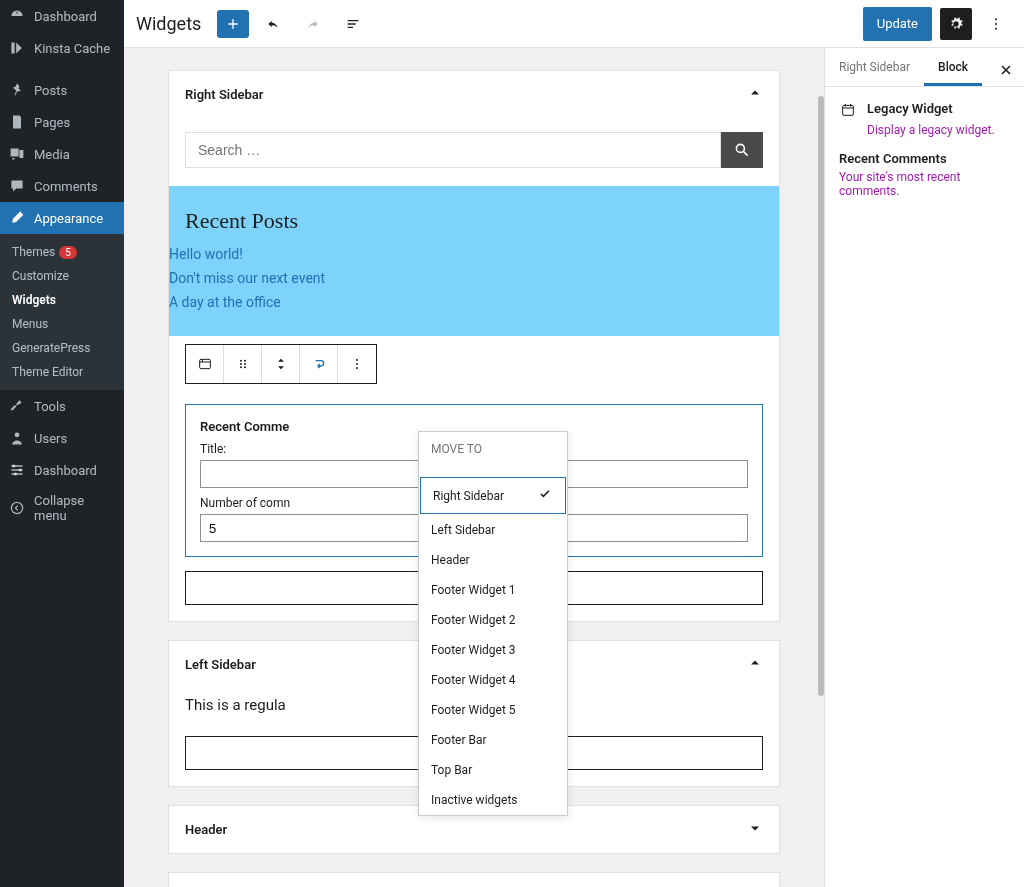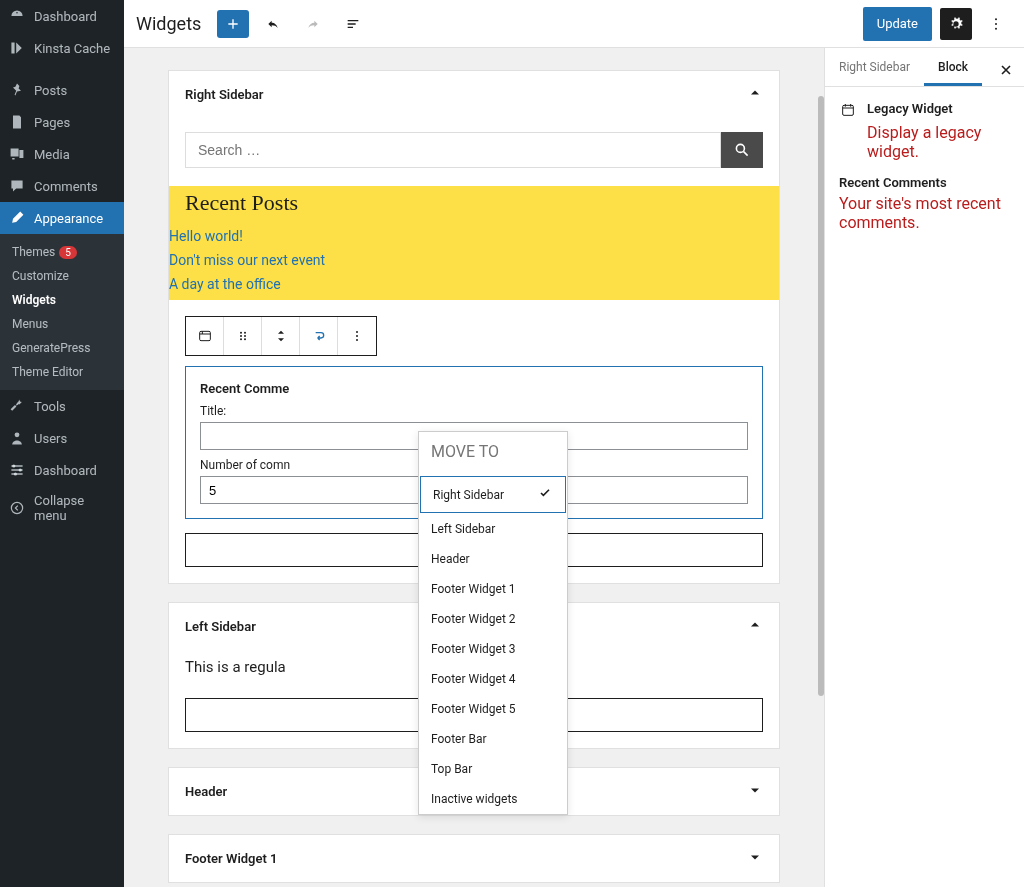--- a/index.html
+++ b/index.html
@@ -26,43 +26,43 @@
 .workspace{flex:1;display:flex;min-height:0}
 .canvas{flex:1;overflow-y:auto;padding:22px 44px}
 .inspector{width:200px;background:#fff;border-left:1px solid #e0e0e0;flex-shrink:0;position:relative}
 .insp-tabs{display:flex;border-bottom:1px solid #e0e0e0;position:relative}
 .insp-tab{padding:12px 14px;font-size:12px;color:#757575;cursor:pointer}
 .insp-tab.active{color:#1e1e1e;font-weight:500;border-bottom:3px solid #2271b1;padding-bottom:9px}
 .insp-close{position:absolute;right:6px;top:10px;cursor:pointer;padding:4px}
 .insp-body{padding:14px}
 .insp-row{display:flex;gap:10px;margin-bottom:4px}
 .insp-title{font-weight:600;font-size:13px}
-.insp-desc{font-size:16px;color:#b91c1c;margin:4px 0 14px 28px}
+.insp-desc{font-size:12px;color:#a21caf;margin:4px 0 14px 28px}
 .panel{background:#fff;border:1px solid #e0e0e0;margin-bottom:18px}
 .panel-head{display:flex;align-items:center;justify-content:space-between;padding:14px 16px;font-weight:600;cursor:pointer}
 .panel-body{padding:0 16px 16px}
 .search-box{display:flex;margin:14px 0 18px}
 .search-input{flex:1;height:36px;border:1px solid #ddd;padding:0 12px;font-size:14px;color:#666}
 .search-btn{width:42px;height:36px;background:#4a4a4a;color:#fff;display:flex;align-items:center;justify-content:center;cursor:pointer}
-.block-selected{background:#fde047;padding:4px 0;margin:16px -16px}
+.block-selected{background:#7dd3fc;padding:22px 0;margin:8px -16px}
 .block-selected>*{padding-left:16px;padding-right:16px}
 .rp-title{font-size:22px;font-weight:500;margin-bottom:8px;font-family:Georgia,serif}
 .post-link{color:#2271b1;font-size:14px;padding:4px 0;cursor:pointer}
 .toolbar{display:flex;border:1px solid #1e1e1e;background:#fff;height:40px;margin-top:6px;width:fit-content}
 .tool{width:38px;display:flex;align-items:center;justify-content:center;border-right:1px solid #ddd;cursor:pointer}
 .tool:last-child{border-right:none}
 .tool.active{color:#2271b1}
 .tool-stack{display:flex;flex-direction:column;gap:-2px}
-.form-block{border:1.5px solid #2271b1;padding:14px;margin-top:10px}
+.form-block{border:1.5px solid #2271b1;padding:14px;margin-top:20px}
 .form-label{font-weight:600;font-size:13px;margin-bottom:8px;display:block}
 .field-label{font-size:12px;margin:8px 0 4px;display:block}
 .field-input{width:100%;height:28px;border:1px solid #8c8f94;padding:0 8px;font-size:13px}
 .add-row{border:1px solid #1e1e1e;height:34px;display:flex;align-items:center;justify-content:center;margin-top:14px;cursor:pointer}
 .popover{position:absolute;background:#fff;border:1px solid #ccc;box-shadow:0 2px 8px rgba(0,0,0,.1);width:150px;z-index:50;left:294px;top:383px}
-.pop-label{font-size:16px;color:#757575;padding:10px 12px 14px;text-transform:uppercase}
+.pop-label{font-size:12px;color:#757575;padding:10px 12px 20px;text-transform:uppercase}
 .pop-item{padding:8px 12px;font-size:12px;cursor:pointer;display:flex;justify-content:space-between;align-items:center}
 .pop-item.sel{border:1.5px solid #2271b1;margin:1px}
 .scrollbar{width:6px;background:#bbb;position:absolute;right:0;top:48px;height:600px;border-radius:3px}
 .canvas-wrap{position:relative;flex:1;min-width:0}
 svg{width:16px;height:16px;fill:currentColor}
 </style>
 </head>
 <body>
 
 <div class="app">

